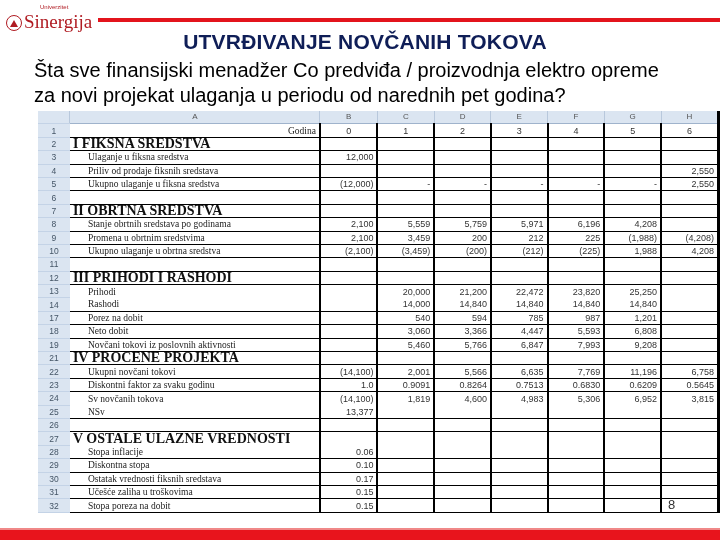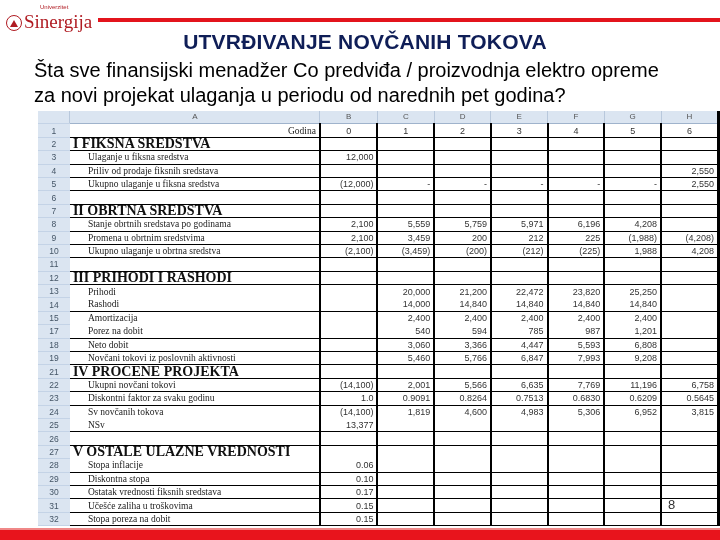--- a/index.html
+++ b/index.html
@@ -207,31 +207,20 @@
         <td class="rn">14</td>
         <td class="ca indent">Rashodi</td>
         <td class="cv"></td>
         <td class="cv">14,000</td>
         <td class="cv">14,840</td>
         <td class="cv">14,840</td>
         <td class="cv">14,840</td>
         <td class="cv">14,840</td>
         <td class="cv last"></td>
       </tr>
-      <tr>
-        <td class="rn">15</td>
-        <td class="ca indent">Amortizacija</td>
-        <td class="cv"></td>
-        <td class="cv">2,400</td>
-        <td class="cv">2,400</td>
-        <td class="cv">2,400</td>
-        <td class="cv">2,400</td>
-        <td class="cv">2,400</td>
-        <td class="cv last"></td>
-      </tr>
       <tr class="bt">
         <td class="rn">17</td>
         <td class="ca indent">Porez na dobit</td>
         <td class="cv"></td>
         <td class="cv">540</td>
         <td class="cv">594</td>
         <td class="cv">785</td>
         <td class="cv">987</td>
         <td class="cv">1,201</td>
         <td class="cv last"></td>

